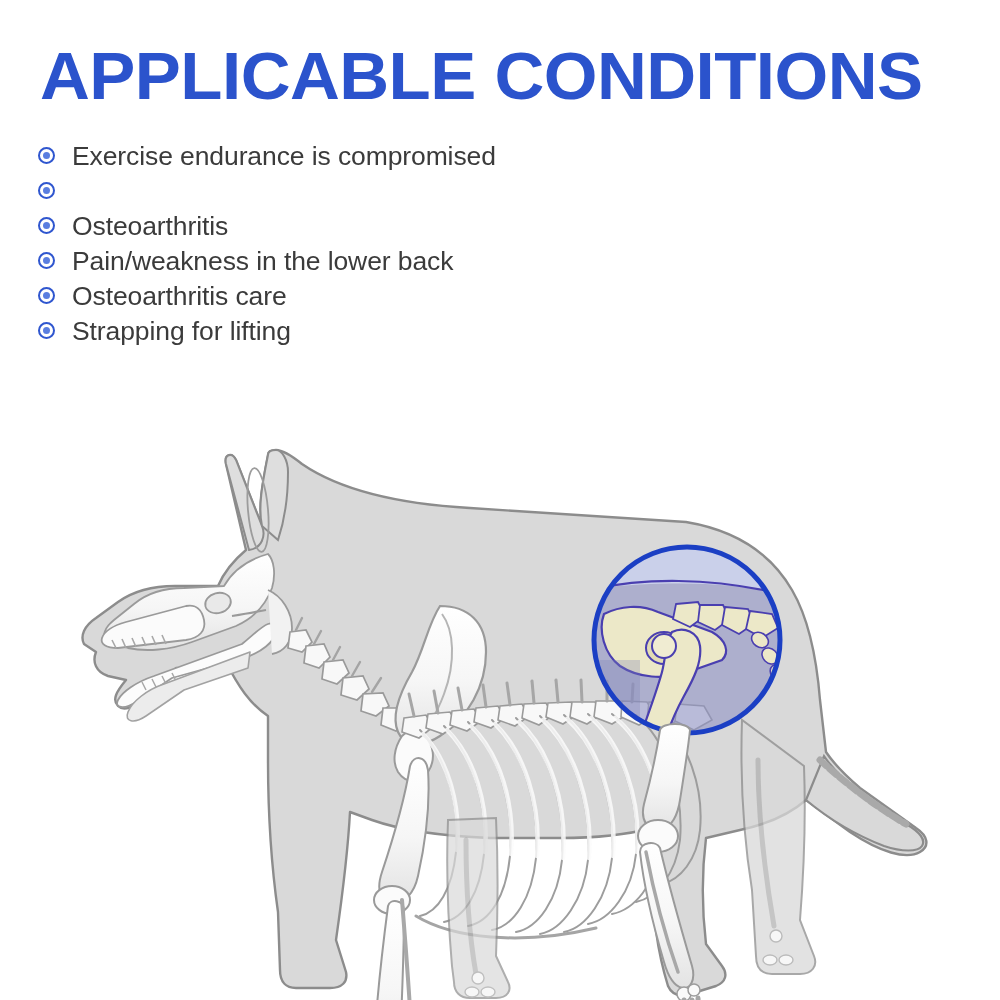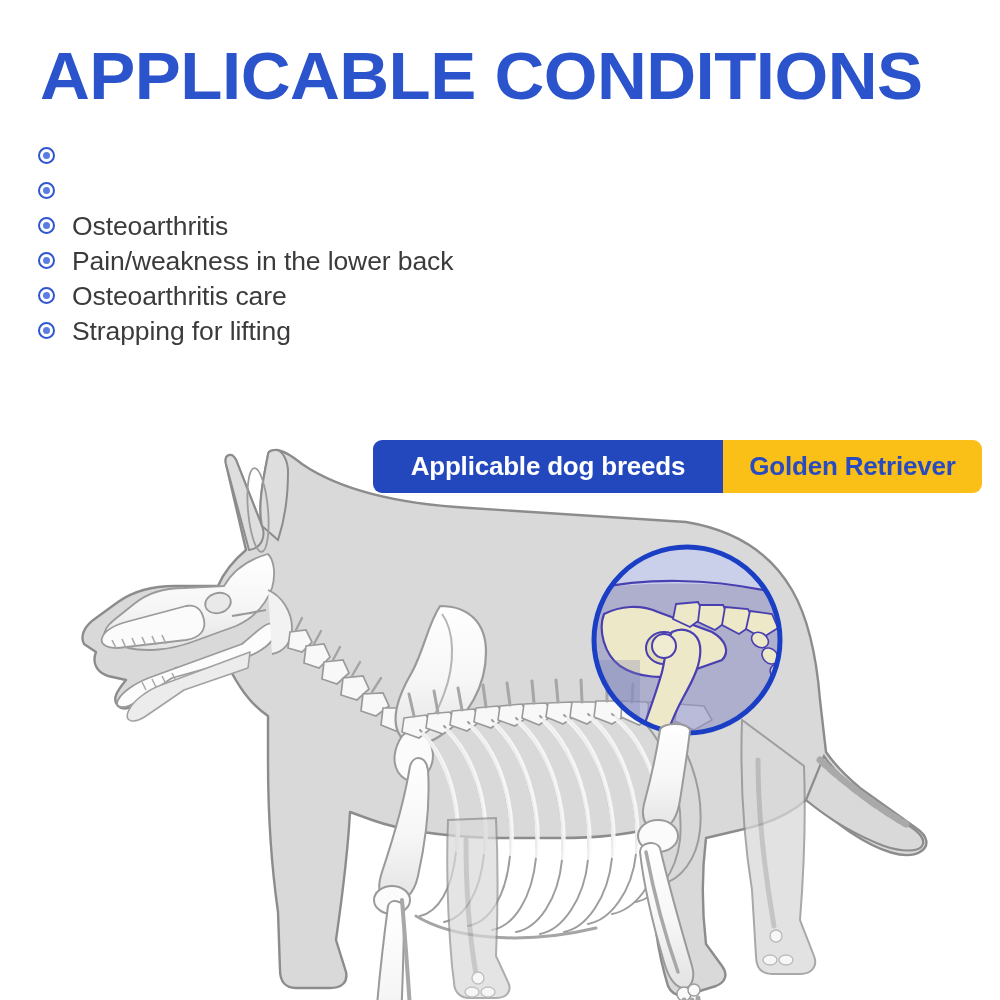--- a/index.html
+++ b/index.html
@@ -143,20 +143,21 @@
 </head>
 <body>
 
 <div id="page">
 
   <div class="title">APPLICABLE CONDITIONS</div>
 
   <ul class="cond-list">
     <li class="cond-item">
       <span class="bullet"></span>
+      <span class="cond-text">Exercise endurance is compromised</span>
     </li>
     <li class="cond-item">
       <span class="bullet"></span>
     </li>
     <li class="cond-item">
       <span class="bullet"></span>
       <span class="cond-text">Osteoarthritis</span>
     </li>
     <li class="cond-item">
       <span class="bullet"></span>
@@ -165,28 +166,20 @@
     <li class="cond-item">
       <span class="bullet"></span>
       <span class="cond-text">Osteoarthritis care</span>
     </li>
     <li class="cond-item">
       <span class="bullet"></span>
       <span class="cond-text">Strapping for lifting</span>
     </li>
   </ul>
 
-  <div class="banner">
-    <div class="banner-left">
-      <span>Applicable dog breeds</span>
-    </div>
-    <div class="banner-right">
-      <span>Golden Retriever</span>
-    </div>
-  </div>
 
   <div class="illustration">
     <svg viewBox="0 0 1000 600" xmlns="http://www.w3.org/2000/svg">
       <defs>
         <clipPath id="hipClip">
           <circle cx="687" cy="240" r="93"></circle>
         </clipPath>
         <linearGradient id="boneShade" x1="0" y1="0" x2="0" y2="1">
           <stop offset="0%" stop-color="#ffffff"></stop>
           <stop offset="55%" stop-color="#f6f6f6"></stop>

